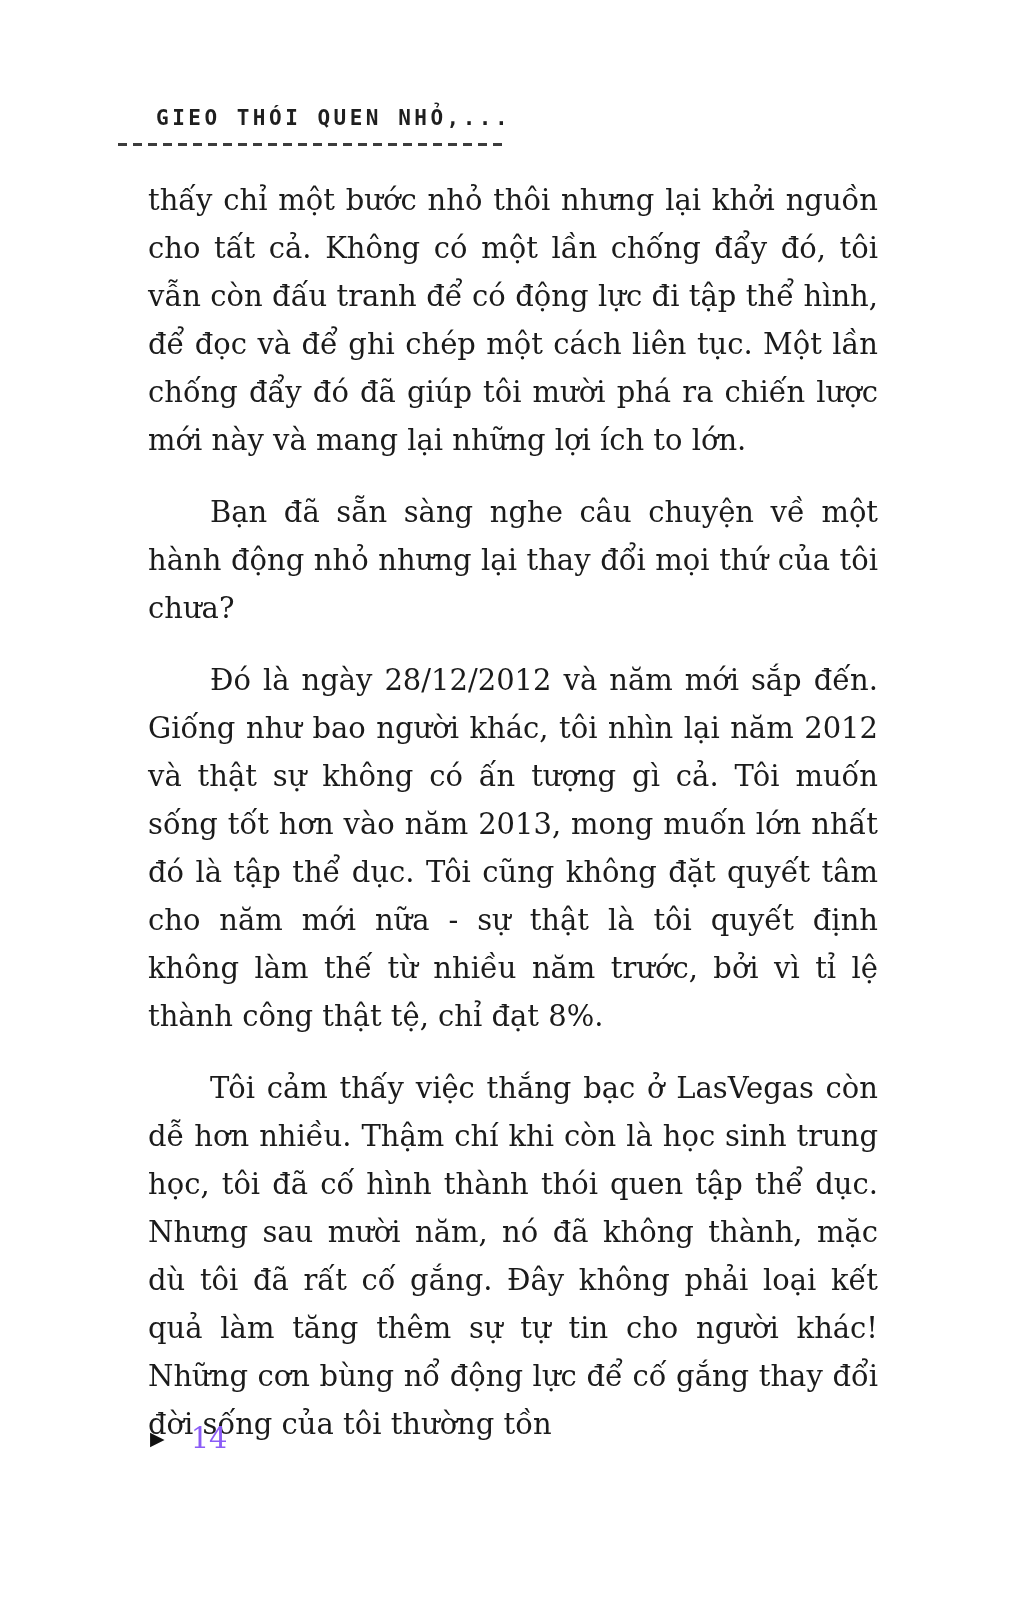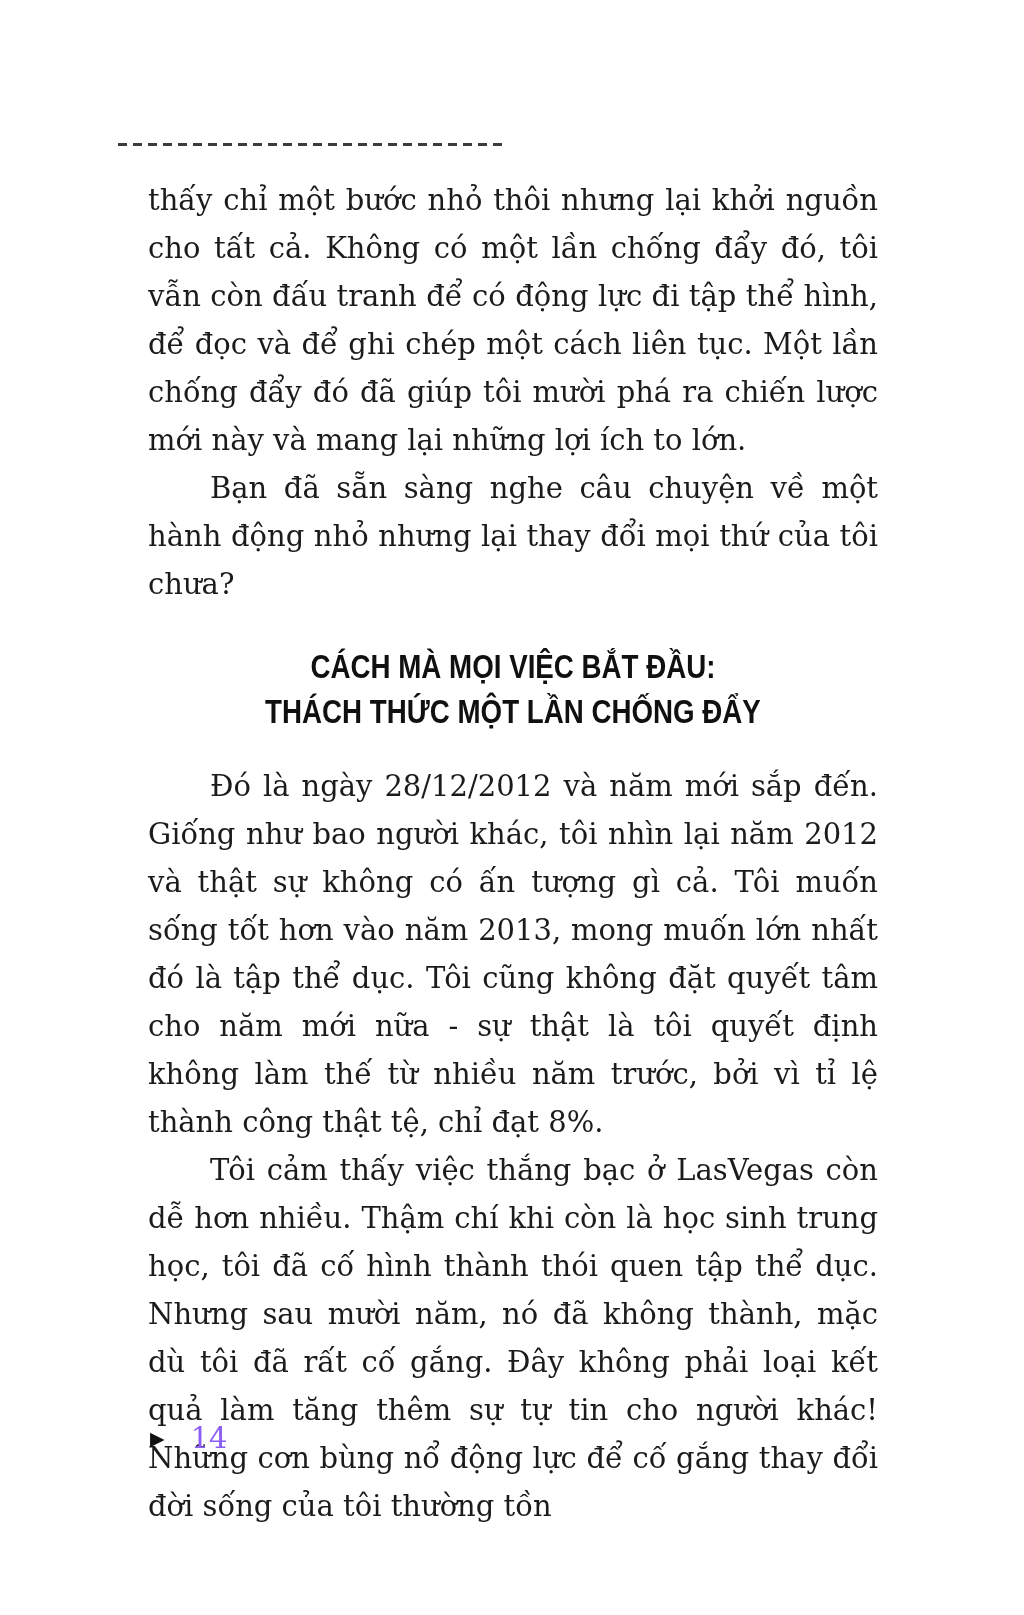--- a/index.html
+++ b/index.html
@@ -41,21 +41,21 @@
     position: absolute;
     top: 176px;
     left: 148px;
     width: 730px;
     font-size: 29px;
     line-height: 48px;
     text-align: justify;
     color: #1b1b1b;
   }
   .body-text p { margin: 0; }
-  .body-text p + p { margin-top: 0; }
+  .body-text p + p { margin-top: 24px; }
   .body-text p.indent { text-indent: 62px; }
   .section-heading {
     margin: 36px 0 28px 0;
     text-align: center;
     font-family: "Liberation Sans", sans-serif;
     font-weight: 700;
     font-size: 33px;
     line-height: 45px;
     color: #101010;
     text-indent: 0;
@@ -84,33 +84,30 @@
     font-size: 29px;
     color: #8b5cf6;
     line-height: 1;
   }
 </style>
 </head>
 <body>
 
 <div class="page">
 
+  <div class="running-header">GIEO THÓI QUEN NHỎ,...</div>
 
   <div class="header-rule"></div>
 
   <div class="body-text">
 
     <p>thấy chỉ một bước nhỏ thôi nhưng lại khởi nguồn cho tất cả. Không có một lần chống đẩy đó, tôi vẫn còn đấu tranh để có động lực đi tập thể hình, để đọc và để ghi chép một cách liên tục. Một lần chống đẩy đó đã giúp tôi mười phá ra chiến lược mới này và mang lại những lợi ích to lớn.</p>
 
     <p class="indent">Bạn đã sẵn sàng nghe câu chuyện về một hành động nhỏ nhưng lại thay đổi mọi thứ của tôi chưa?</p>
 
-    <h2 class="section-heading">
-      <span class="hl">CÁCH MÀ MỌI VIỆC BẮT ĐẦU:</span>
-      <span class="hl">THÁCH THỨC MỘT LẦN CHỐNG ĐẨY</span>
-    </h2>
 
     <p class="indent">Đó là ngày 28/12/2012 và năm mới sắp đến. Giống như bao người khác, tôi nhìn lại năm 2012 và thật sự không có ấn tượng gì cả. Tôi muốn sống tốt hơn vào năm 2013, mong muốn lớn nhất đó là tập thể dục. Tôi cũng không đặt quyết tâm cho năm mới nữa - sự thật là tôi quyết định không làm thế từ nhiều năm trước, bởi vì tỉ lệ thành công thật tệ, chỉ đạt 8%.</p>
 
     <p class="indent">Tôi cảm thấy việc thắng bạc ở LasVegas còn dễ hơn nhiều. Thậm chí khi còn là học sinh trung học, tôi đã cố hình thành thói quen tập thể dục. Nhưng sau mười năm, nó đã không thành, mặc dù tôi đã rất cố gắng. Đây không phải loại kết quả làm tăng thêm sự tự tin cho người khác! Những cơn bùng nổ động lực để cố gắng thay đổi đời sống của tôi thường tồn</p>
 
   </div>
 
   <div class="footer">
     <span class="page-marker">▶</span>
     <span class="page-number">14</span>

